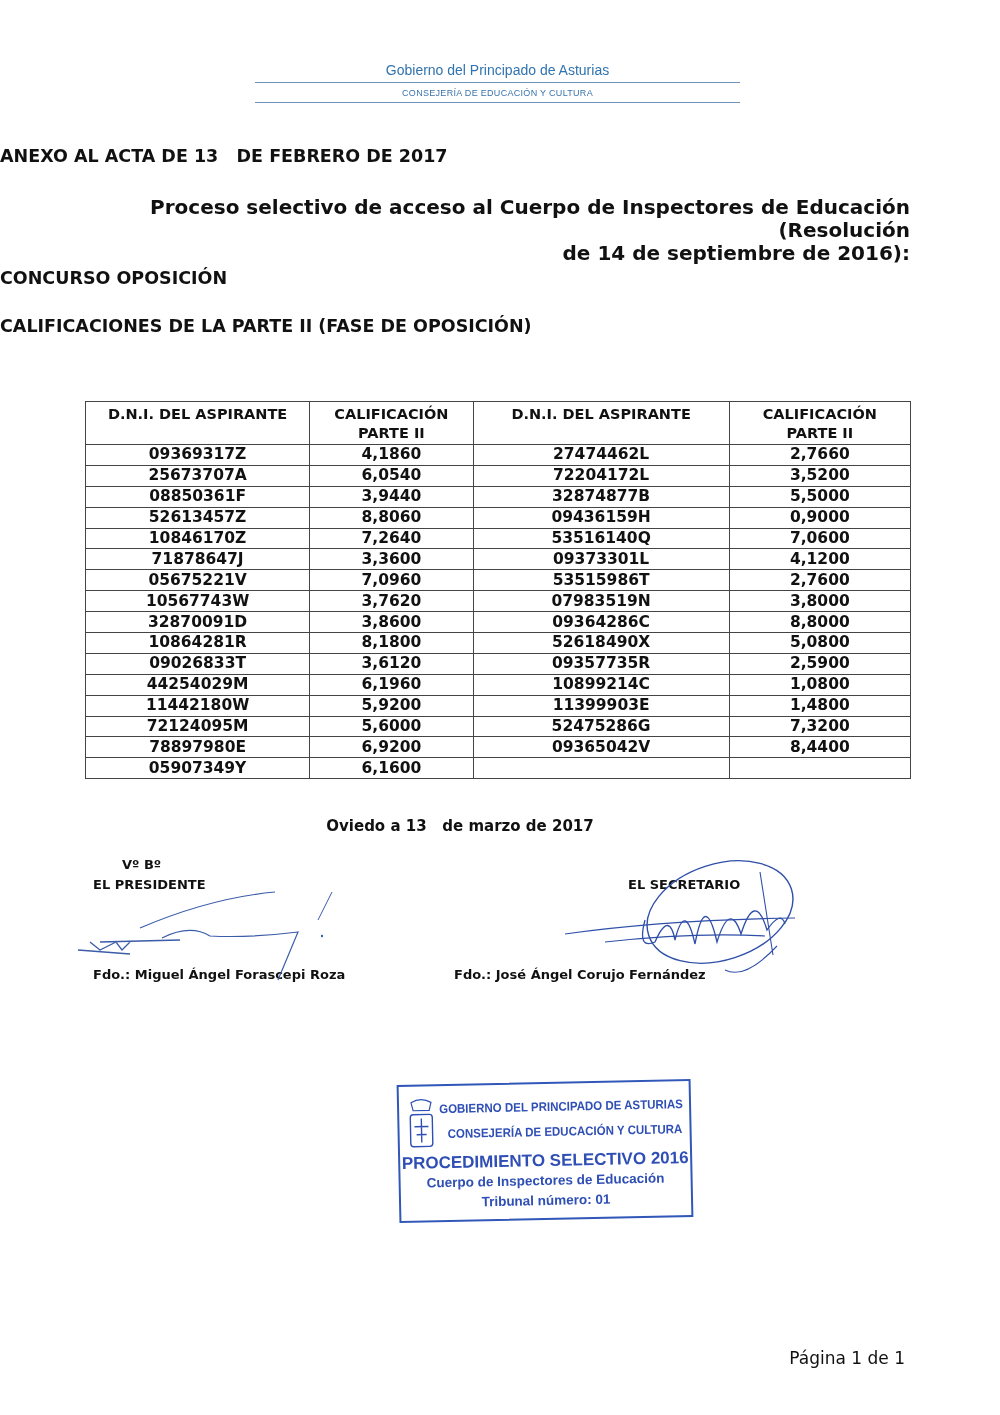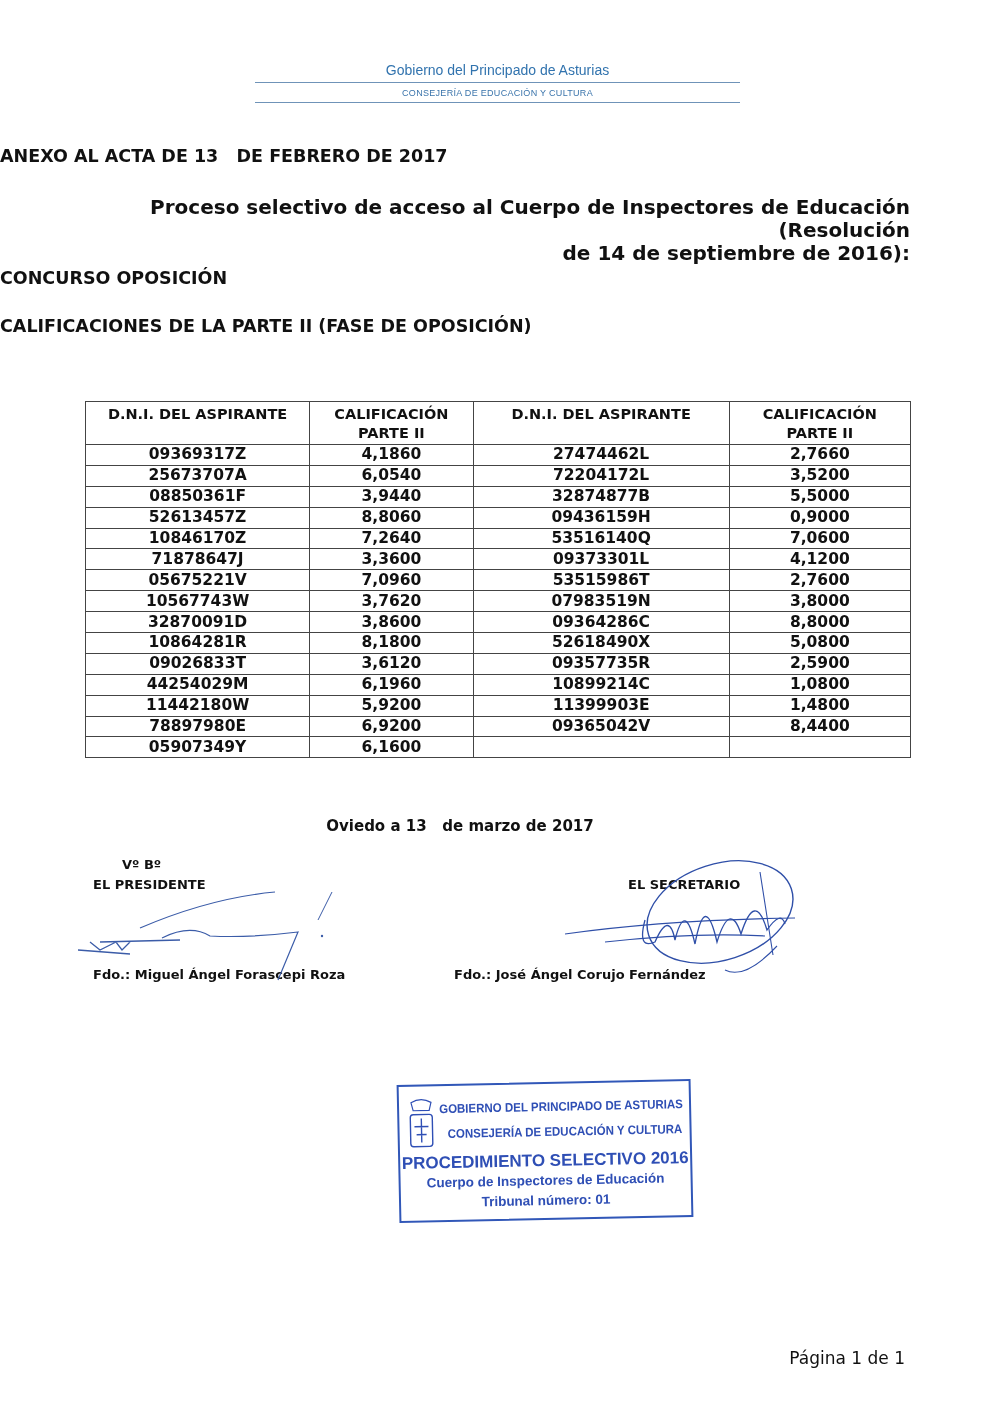--- a/index.html
+++ b/index.html
@@ -129,20 +129,26 @@
         <td>10899214C</td>
         <td>1,0800</td>
       </tr>
       <tr>
         <td>11442180W</td>
         <td>5,9200</td>
         <td>11399903E</td>
         <td>1,4800</td>
       </tr>
       <tr>
+        <td>72124095M</td>
+        <td>5,6000</td>
+        <td>52475286G</td>
+        <td>7,3200</td>
+      </tr>
+      <tr>
         <td>78897980E</td>
         <td>6,9200</td>
         <td>09365042V</td>
         <td>8,4400</td>
       </tr>
       <tr>
         <td>05907349Y</td>
         <td>6,1600</td>
         <td></td>
         <td></td>

